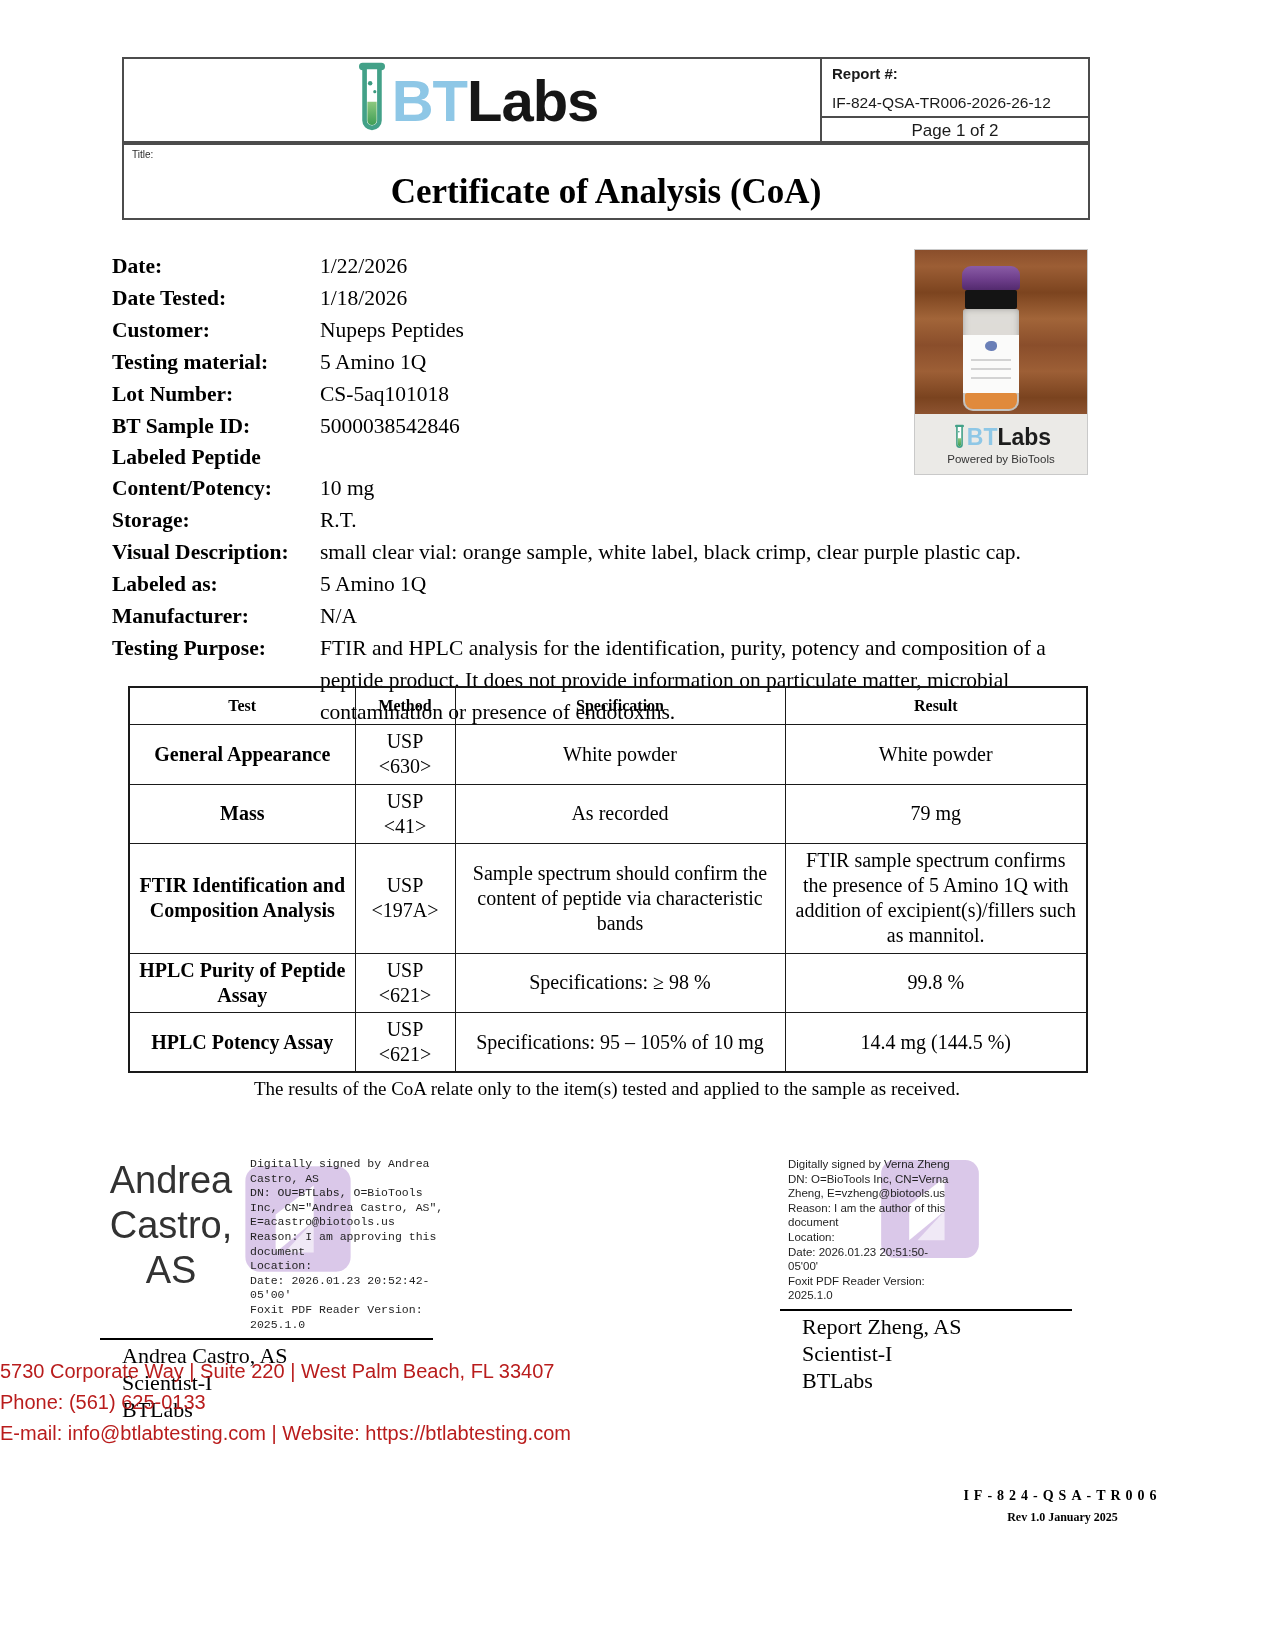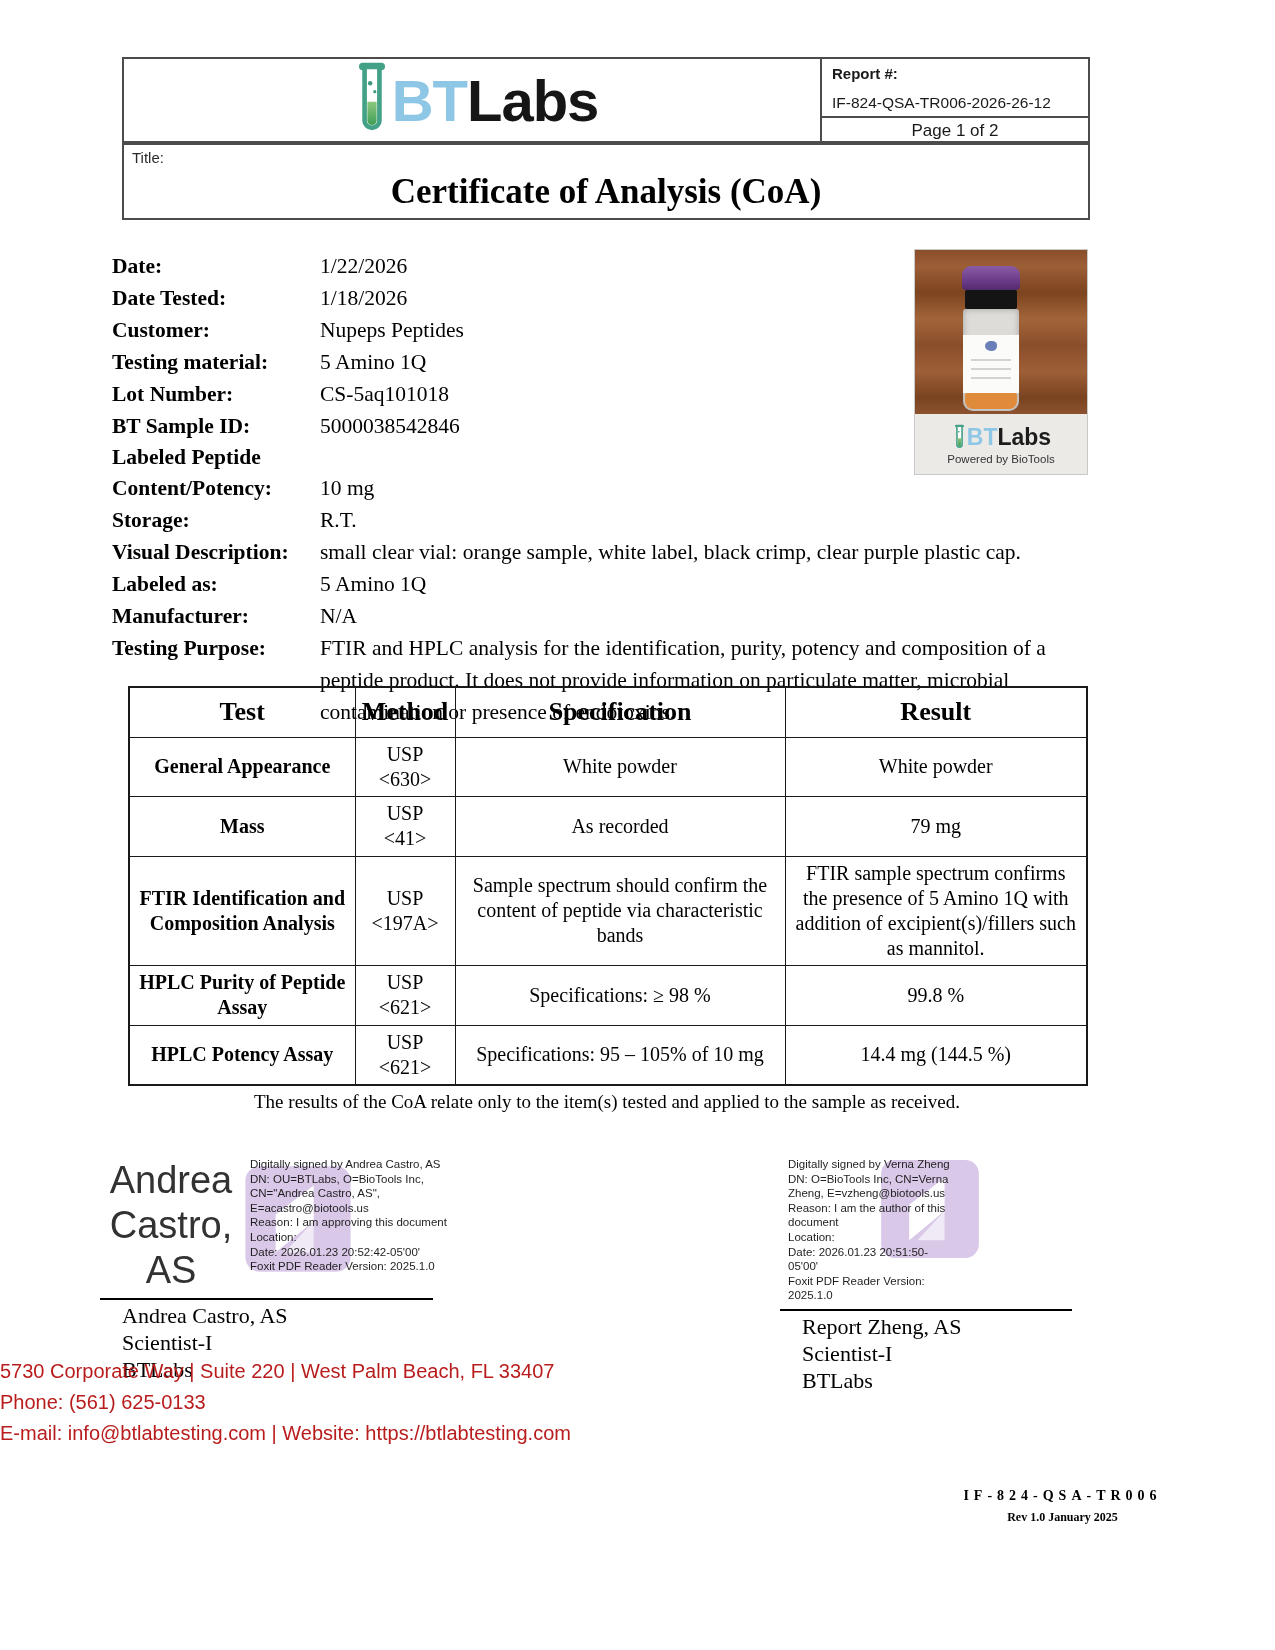--- a/index.html
+++ b/index.html
@@ -27,21 +27,21 @@
   .report-top { flex:1; padding:6px 10px 0 10px; }
   .report-label { font-weight:bold; font-size:15px; color:#1a1a1a; }
   .report-number { font-size:15.5px; color:#1a1a1a; margin-top:12px; }
   .page-row { border-top:2px solid #4c4c4c; text-align:center; font-size:17px; padding:3px 0 0 0; color:#1a1a1a; }
 
   
   .title-box {
     position:absolute; left:122px; top:143px; width:964px; height:73px;
     border:2px solid #4c4c4c;
   }
-  .title-label { position:absolute; left:8px; top:4px; font-family:"Liberation Sans",sans-serif; font-size:15px; color:#2b2b2b; }
+  .title-label { position:absolute; left:8px; top:4px; font-family:"Liberation Sans",sans-serif; font-size:10px; color:#2b2b2b; }
   .doc-title { text-align:center; margin-top:27px; font-size:35px; font-weight:bold; color:#000; }
 
   
   .info-section { position:absolute; left:112px; top:250px; width:990px; }
   .info-row { display:flex; line-height:32px; font-size:21.5px; }
   .info-label { width:208px; font-weight:bold; flex:none; }
   .info-value { flex:1; }
   .info-row.two-line-label { align-items:flex-end; }
   .info-row.two-line-label .info-label { line-height:31px; }
 
@@ -66,37 +66,37 @@
   .mini-labs { font-family:"Liberation Sans",sans-serif; font-weight:bold; font-size:23px; color:#1c1c1c; }
   .mini-tagline { font-family:"Liberation Sans",sans-serif; font-size:11.5px; color:#333; margin-top:2px; }
 
   
   .table-area { position:absolute; left:128px; top:686px; width:958px; }
   table.results { border-collapse:collapse; width:100%; table-layout:fixed; border:2px solid #1a1a1a; }
   table.results th, table.results td {
     border:1.6px solid #1a1a1a; text-align:center; vertical-align:middle;
     font-size:20px; line-height:1.26; padding:4px 8px;
   }
-  table.results th { font-size:26px; font-weight:bold; padding:8px 6px; }
+  table.results th { font-size:16px; font-weight:bold; padding:8px 6px; }
   td.cell-test { font-weight:bold; }
   .note { text-align:center; font-size:19px; margin-top:5px; }
 
   
   .sig-block { position:absolute; top:1148px; }
   .sig-left { left:100px; width:352px; }
   .sig-right { left:780px; width:300px; }
   .sig-row { position:relative; display:flex; min-height:142px; }
   .watermark { position:absolute; z-index:0; opacity:.9; }
   .sig-left .watermark { left:142px; top:12px; width:112px; height:118px; }
   .sig-right .watermark { left:98px; top:6px; width:104px; height:110px; }
   .sig-bigname { position:relative; z-index:1; font-family:"Liberation Sans",sans-serif; color:#323232; text-align:center; }
   .sig-left .sig-bigname { width:142px; font-size:38px; line-height:1.18; padding-top:10px; }
   .sig-right .sig-bigname { width:152px; font-size:46px; line-height:1.18; padding-top:8px; }
   .sig-details { position:relative; z-index:1; font-family:"Liberation Sans",sans-serif; font-size:11.5px; line-height:1.27; color:#1f1f1f; white-space:pre-line; margin-left:8px; padding-top:9px; }
-  .sig-left .sig-details { width:198px; }
+  .sig-left .sig-details { width:198px;font-family:Liberation Mono, monospace; }
   .sig-right .sig-details { width:162px; }
   .sig-line { border-top:2px solid #000; margin-top:6px; }
   .sig-left .sig-line { width:333px; }
   .sig-right .sig-line { width:292px; }
   .sig-printed { margin:3px 0 0 22px; font-size:22px; line-height:1.22; }
 
   
   .footer { position:absolute; left:0; top:1356px; width:1214px; text-align:left;
     font-family:"Liberation Sans",sans-serif; font-size:20px; line-height:1.55; color:#b91c1c; }
   .doc-ref { position:absolute; left:955px; top:1488px; width:215px; text-align:center; }

